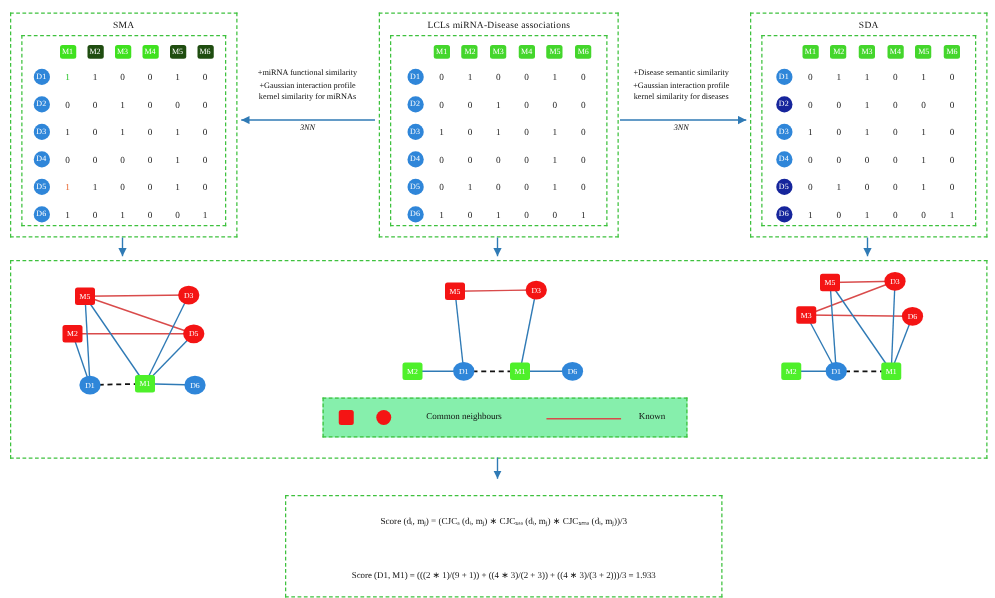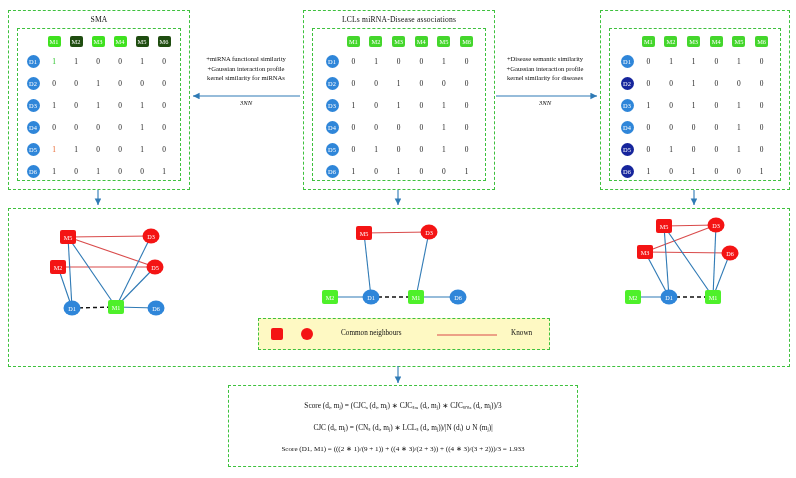--- a/index.html
+++ b/index.html
@@ -31,21 +31,21 @@
 
   .cell-green{color:#1fc11f;}
   .cell-red{color:#e8622a;}
 
   .arrowlab{position:absolute;text-align:center;font-size:6.6px;
       line-height:9.6px;color:#111;}
 
   svg.overlay{position:absolute;left:0;top:0;width:796px;height:478px;
       pointer-events:none;}
 
-  .legend-box{position:absolute;border:1.2px dashed #3ec13e;background:#fef9c3;}
+  .legend-box{position:absolute;border:1.2px dashed #3ec13e;background:#86efac;}
   .legend-sq{position:absolute;background:#f41414;border-radius:2px;}
   .legend-ci{position:absolute;background:#f41414;border-radius:50%;}
   .legend-txt{position:absolute;font-size:7.2px;color:#111;}
 
   .formula{position:absolute;left:0;right:0;text-align:center;
       font-size:7.3px;color:#111;font-family:"Liberation Serif",serif;
       white-space:nowrap;}
 
   .nodelbl{font-size:6.2px;fill:#ffffff;font-family:"Liberation Serif",serif;
       text-anchor:middle;dominant-baseline:central;}
@@ -193,20 +193,21 @@
             <td class="" style="height:22px;">1</td>
             <td class="" style="height:22px;">0</td>
             <td class="" style="height:22px;">0</td>
             <td class="" style="height:22px;">1</td>
           </tr>
         </tbody>
       </table>
   </div>
 
   <div class="panel" style="left:600px;top:10px;width:188px;height:178px;">
+    <div class="panel-title" style="top:4px;">SDA</div>
     <div class="inner-box" style="left:8px;top:17px;right:8px;bottom:8px;"></div>
     <table class="matrix" id="tbl-sda" style="left:16px;top:22px;width:156px;">
         <tbody>
           <tr>
             <td style="height:17px;width:20px;"></td>
             <td style="height:17px;"><span class="mchip mid">M1</span></td>
             <td style="height:17px;"><span class="mchip mid">M2</span></td>
             <td style="height:17px;"><span class="mchip mid">M3</span></td>
             <td style="height:17px;"><span class="mchip mid">M4</span></td>
             <td style="height:17px;"><span class="mchip mid">M5</span></td>
@@ -289,23 +290,22 @@
   <div class="legend-box" style="left:258px;top:318px;width:290px;height:30px;">
     <div class="legend-sq" style="left:12px;top:9px;width:12px;height:12px;"></div>
     <div class="legend-ci" style="left:42px;top:9px;width:12px;height:12px;"></div>
     <div class="legend-txt" style="left:82px;top:10px;">Common neighbours</div>
     <svg width="60" height="4" style="position:absolute;left:178px;top:14px;">
       <line x1="0" y1="2" x2="60" y2="2" stroke="#d94b4b" stroke-width="1.2"></line>
     </svg>
     <div class="legend-txt" style="left:252px;top:10px;">Known</div>
   </div>
 
-  <div class="panel" style="left:228px;top:385px;width:348px;height:80px;">
+  <div class="panel" style="left:228px;top:396px;width:348px;height:80px;">
     <div class="formula" style="top:14px;">Score (dᵢ, mⱼ) = (CJCₐ (dᵢ, mⱼ) ∗ CJCₛₔₐ (dᵢ, mⱼ) ∗ CJCₛₘₐ (dᵢ, mⱼ))/3</div>
-    <div class="formula" style="top:36px;">CJC (dᵢ, mⱼ) = (CNₛ (dᵢ, mⱼ) ∗ LCLₛ (dᵢ, mⱼ))/|N (dᵢ) ∪ N (mⱼ)|</div>
     <div class="formula" style="top:58px;font-size:7.1px;">Score (D1, M1) = (((2 ∗ 1)/(9 + 1)) + ((4 ∗ 3)/(2 + 3)) + ((4 ∗ 3)/(3 + 2)))/3 = 1.933</div>
   </div>
 
   <svg class="overlay">
     <defs>
       <marker id="ah" markerWidth="7" markerHeight="7" refX="6" refY="3" orient="auto" markerUnits="strokeWidth">
         <path d="M0,0 L6,3 L0,6 Z" fill="#2f7ab5"></path>
       </marker>
     </defs>
     <g>

